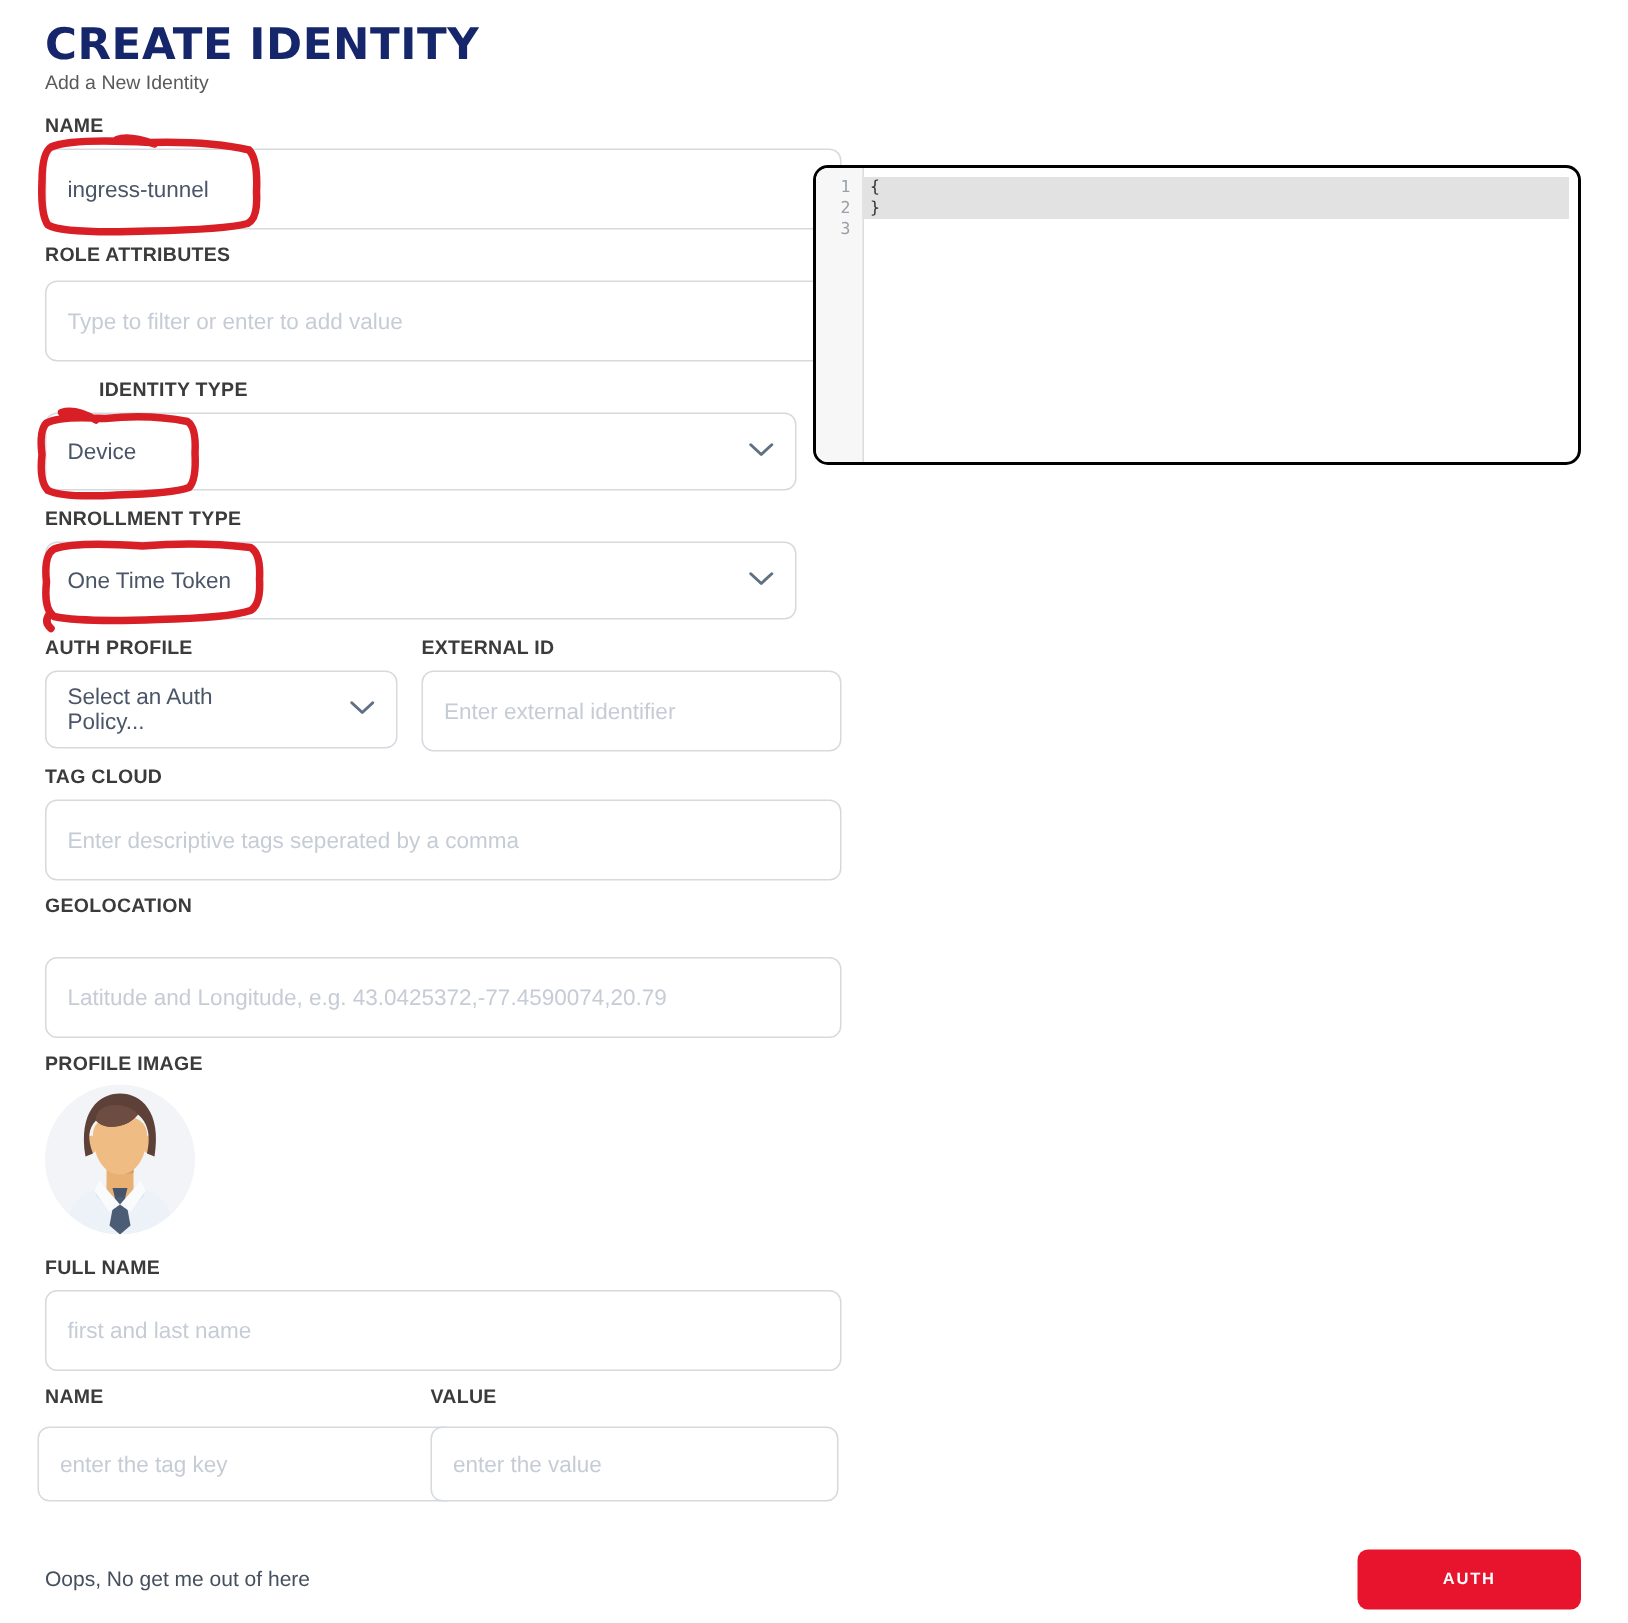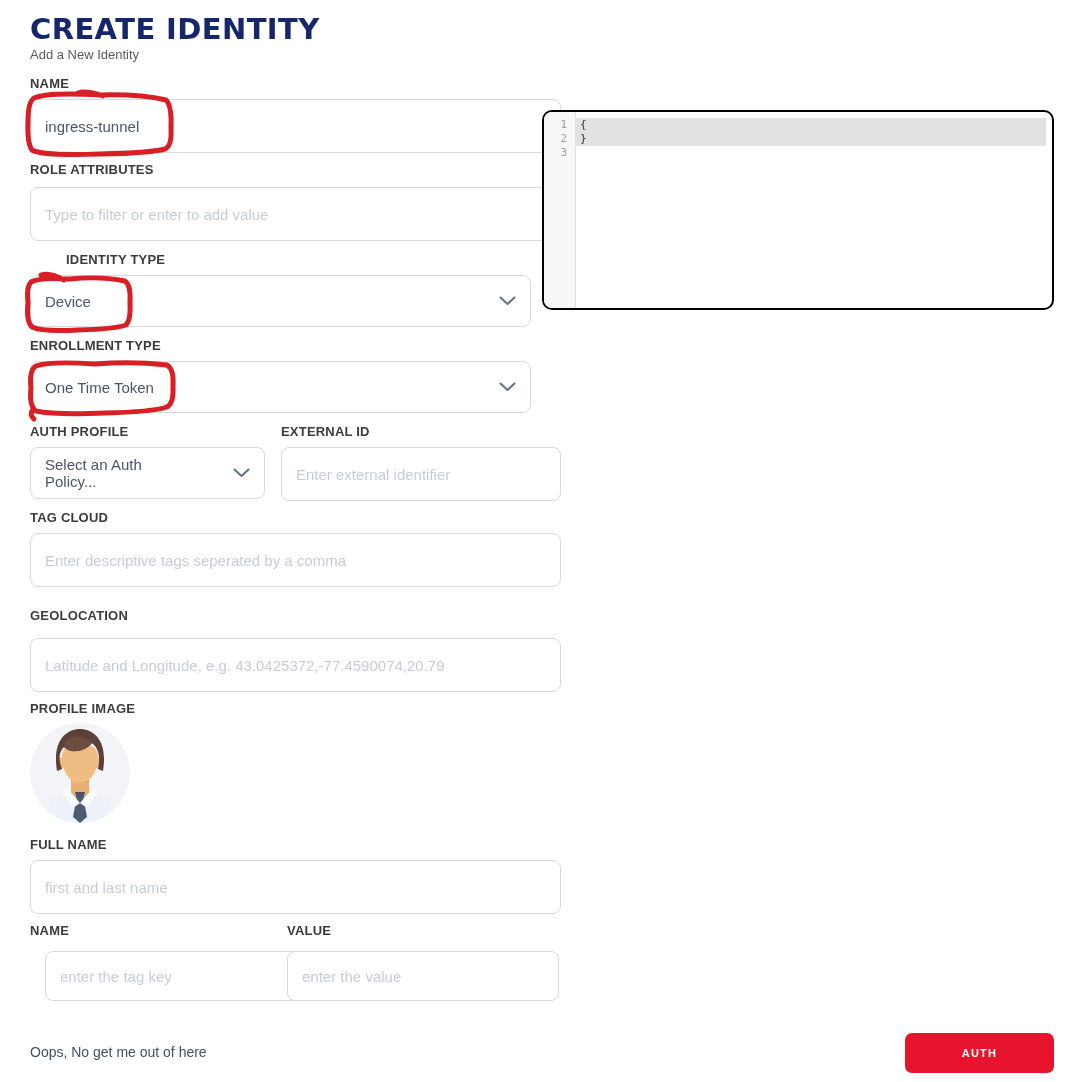--- a/index.html
+++ b/index.html
@@ -93,21 +93,21 @@
   </div>
   <div class="abs" style="left:281px;top:447px;width:250px;">
     <input class="tbox" type="text" placeholder="Enter external identifier" style="">
   </div>
 
   <div class="abs flabel" style="left:30px;top:510px;">TAG CLOUD</div>
   <div class="abs" style="left:30px;top:533px;width:501px;">
     <input class="tbox" type="text" placeholder="Enter descriptive tags seperated by a comma" style="">
   </div>
 
-  <div class="abs flabel" style="left:30px;top:596px;margin-top:12px;">GEOLOCATION</div>
+  <div class="abs flabel" style="left:30px;top:596px;">GEOLOCATION</div>
   <div class="abs" style="left:30px;top:638px;width:501px;">
     <input class="tbox" type="text" placeholder="Latitude and Longitude, e.g. 43.0425372,-77.4590074,20.79" style="">
   </div>
 
   <div class="abs flabel" style="left:30px;top:701px;">PROFILE IMAGE</div>
   <div class="abs avatar" style="left:30px;top:723px;width:100px;height:100px;">
     <svg width="100" height="100" viewBox="0 0 100 100">
       <defs>
           <clipPath id="avclip">
             <circle cx="50" cy="50" r="50"></circle>
@@ -132,21 +132,21 @@
     </svg>
   </div>
 
   <div class="abs flabel" style="left:30px;top:837px;">FULL NAME</div>
   <div class="abs" style="left:30px;top:860px;width:501px;">
     <input class="tbox" type="text" placeholder="first and last name" style="">
   </div>
 
   <div class="abs flabel" style="left:30px;top:923px;">NAME</div>
   <div class="abs flabel" style="left:287px;top:923px;">VALUE</div>
-  <div class="abs" style="left:45px;top:951px;width:250px;">
+  <div class="abs" style="left:25px;top:951px;width:250px;">
     <input class="tbox" style="height: 48px;" type="text" placeholder="enter the tag key">
   </div>
   <div class="abs" style="left:287px;top:951px;width:242px;">
     <input class="tbox" style="height: 48px;" type="text" placeholder="enter the value">
   </div>
 
   <div class="abs flabel" style="left:542px;top:86px;margin-top:47px;">APP DATA</div>
   <div class="abs editor" style="left:542px;top:110px;width:512px;height:200px;">
     <div class="gutter-bg"></div>
     <div class="code-rows">

